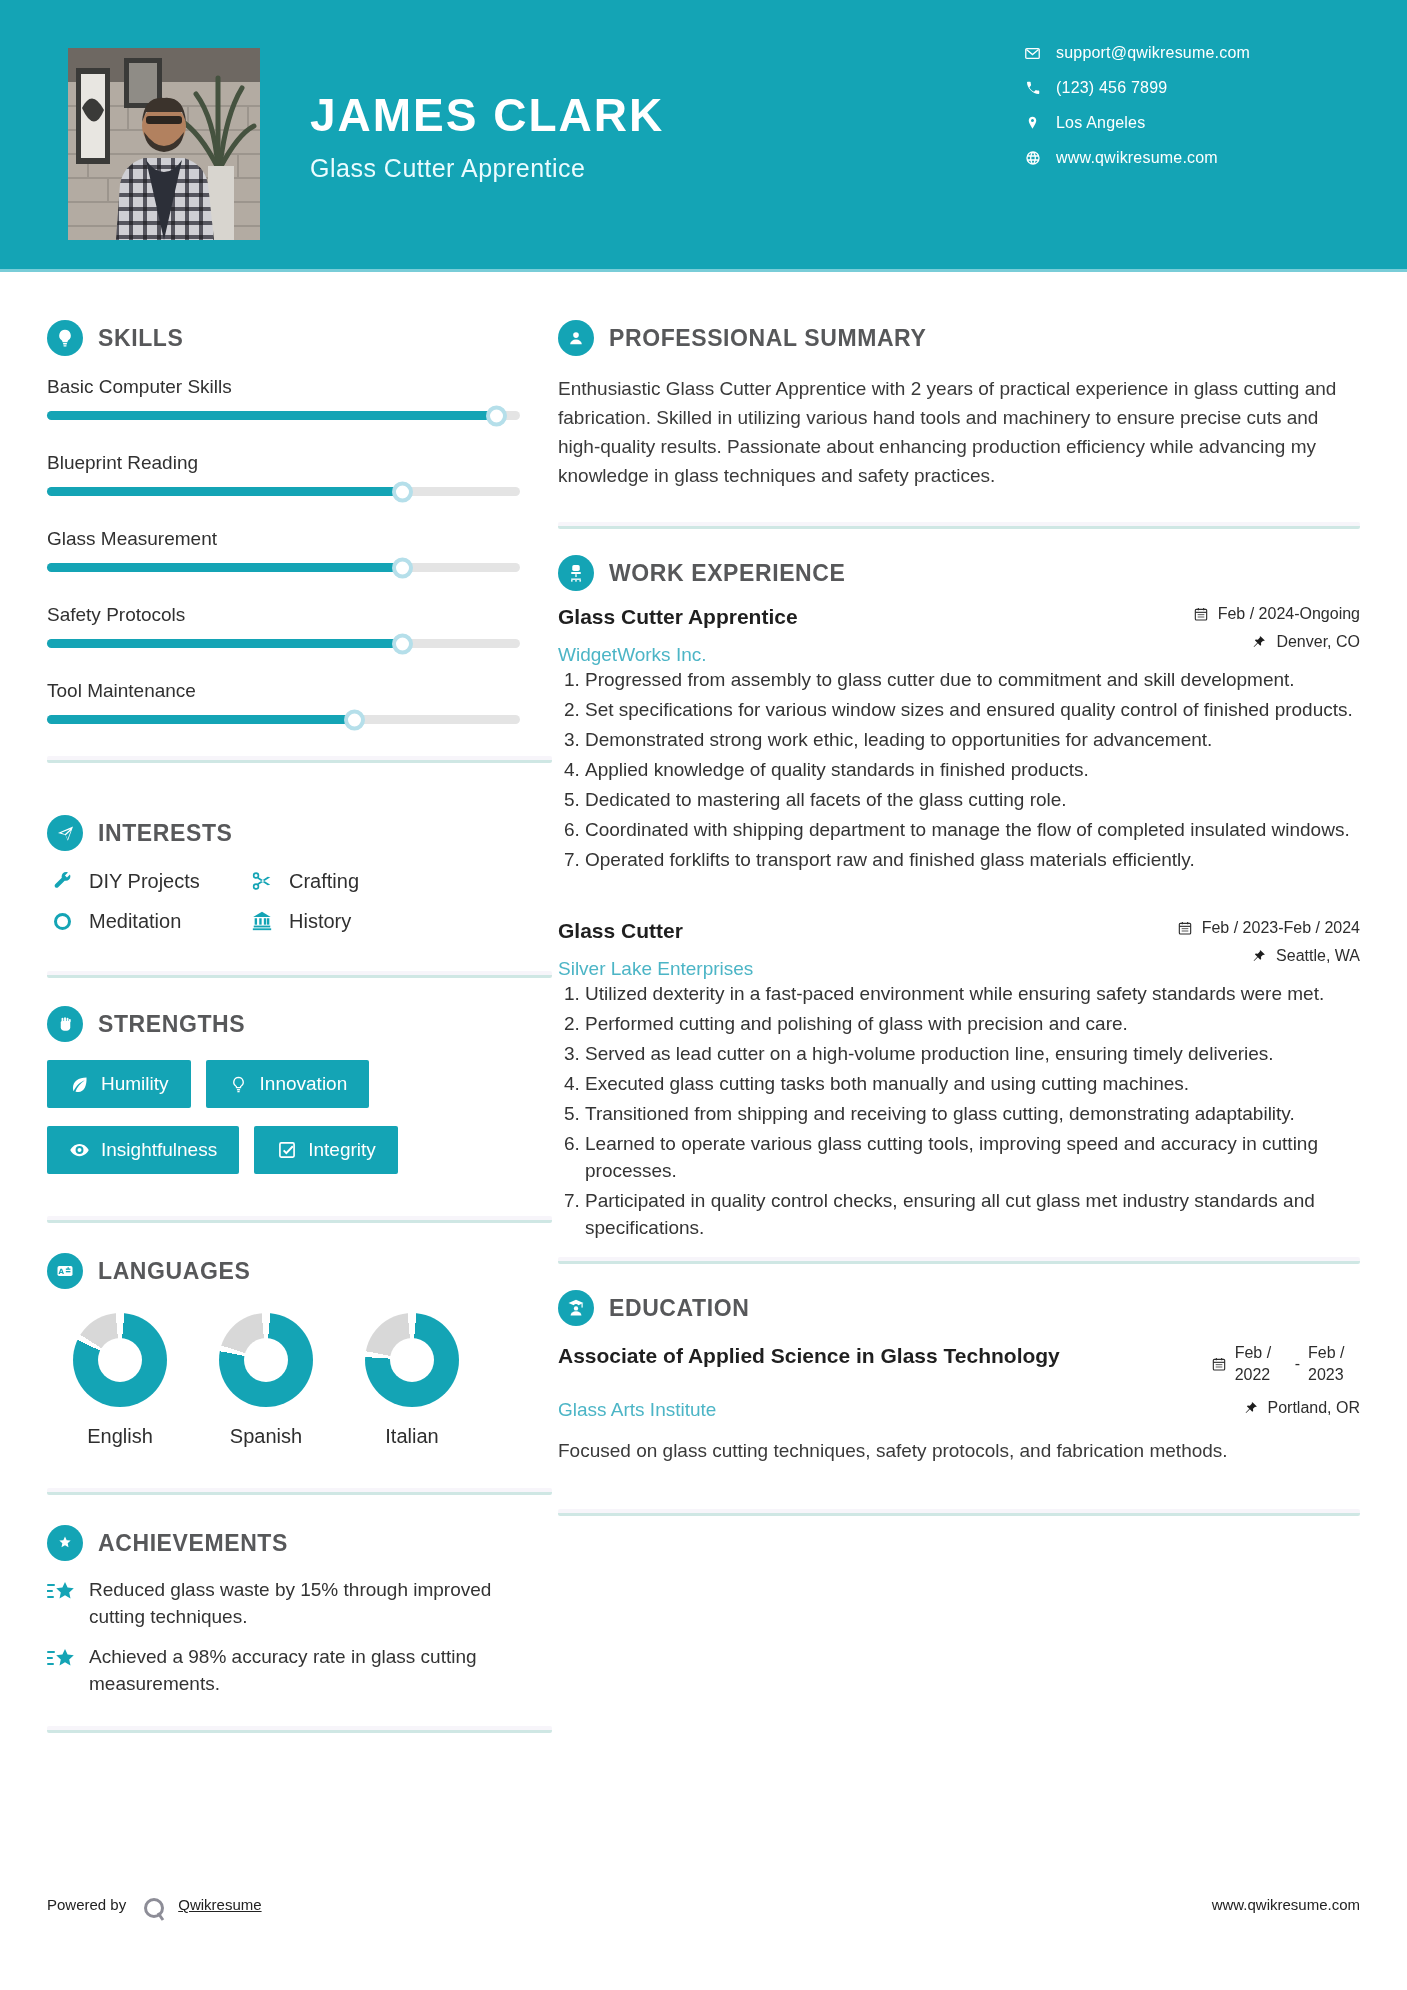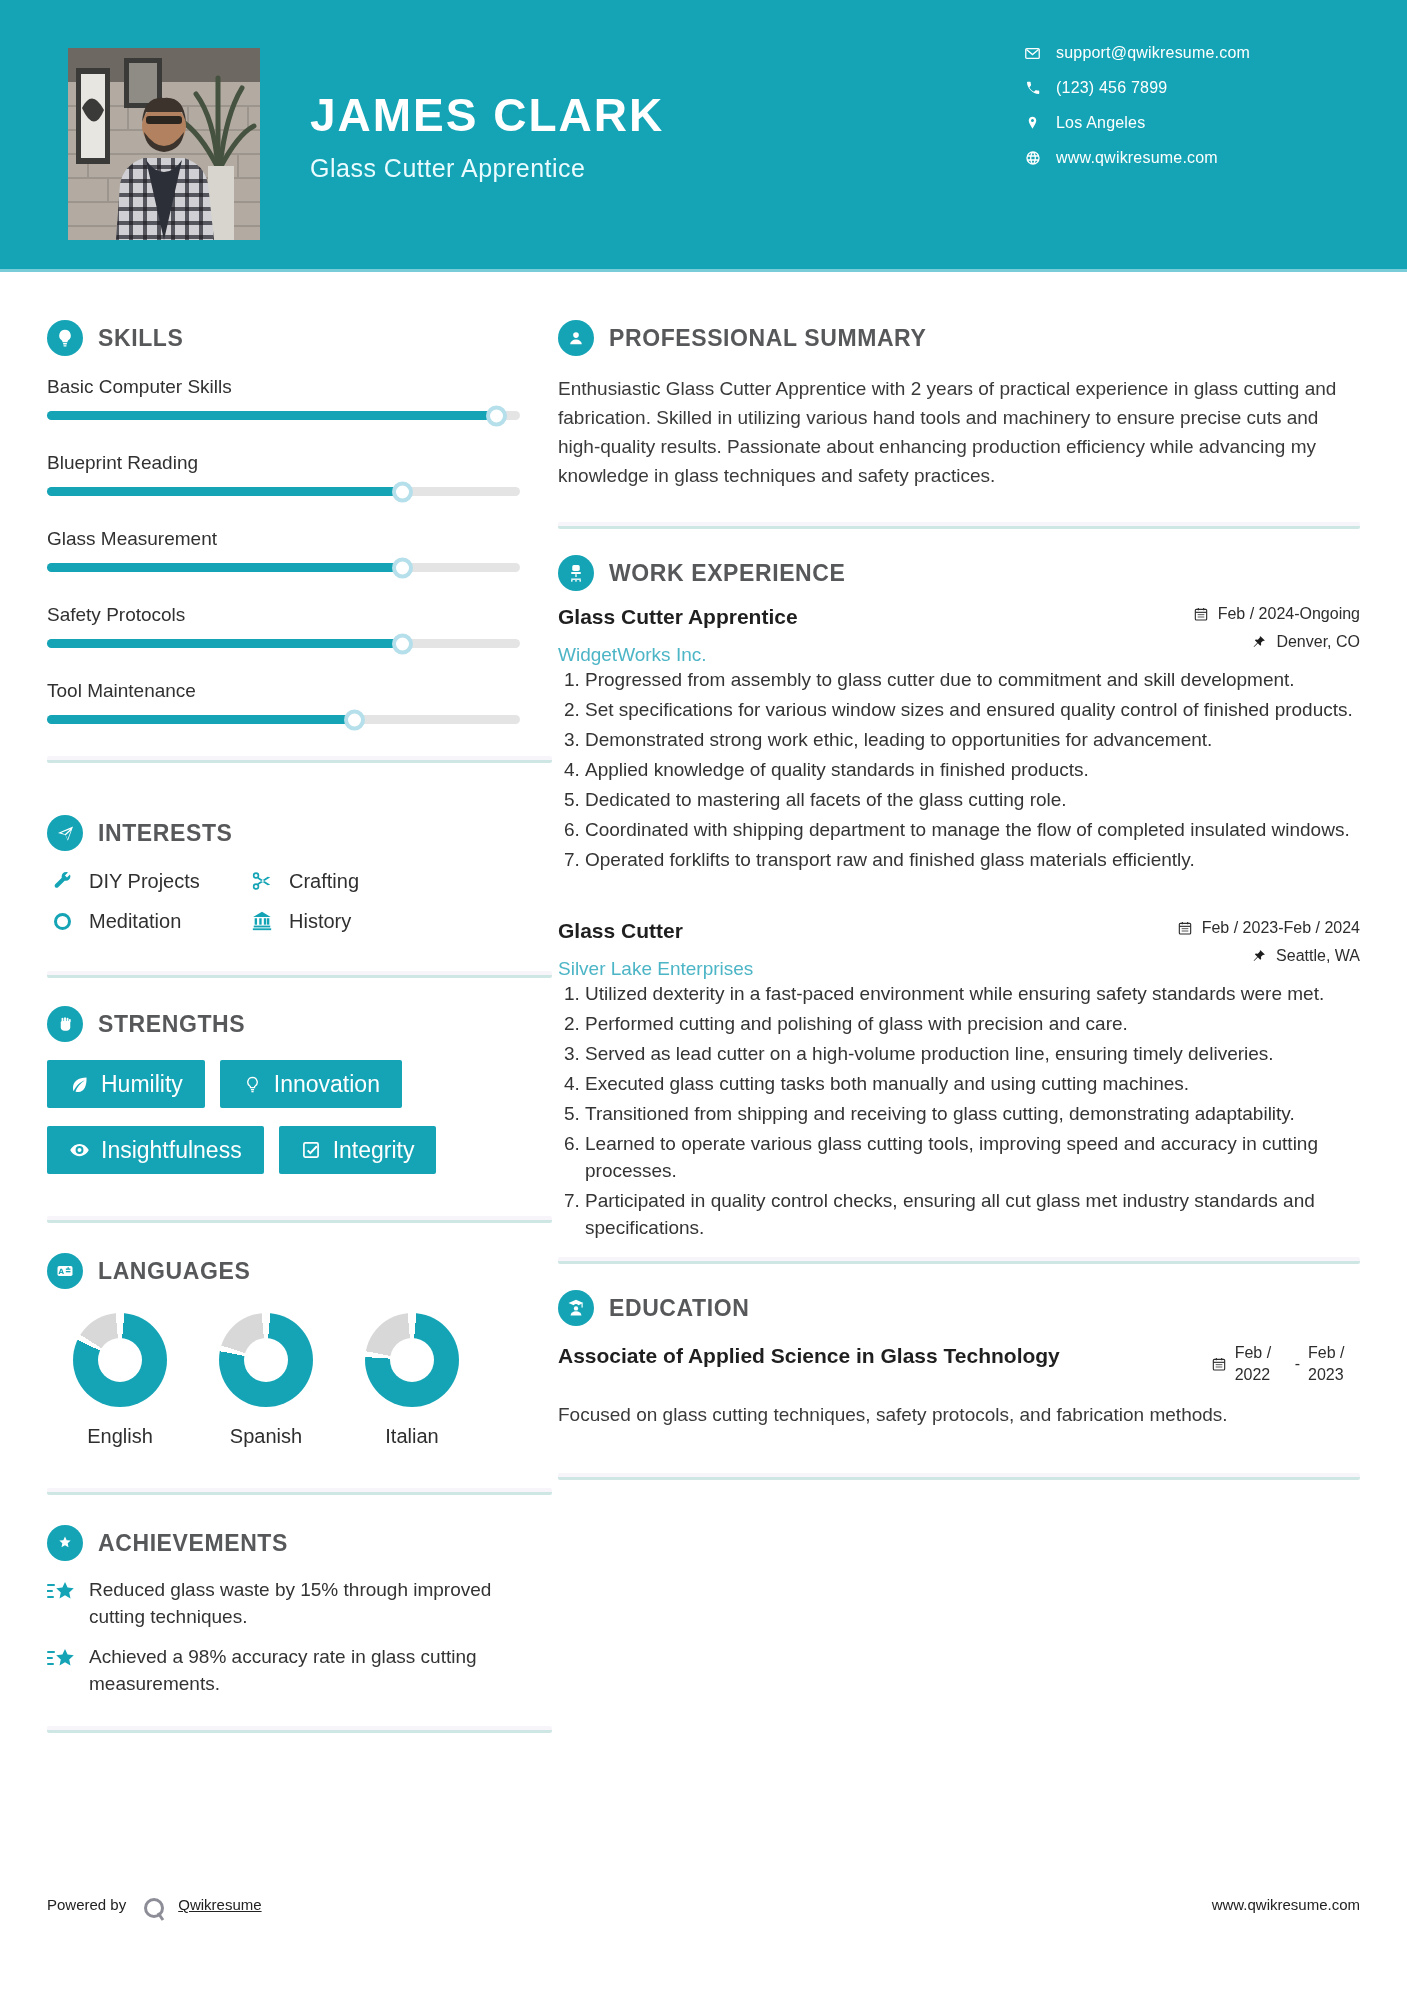--- a/index.html
+++ b/index.html
@@ -40,21 +40,21 @@
 
   
   .interests-grid { margin-top:18px; display:grid; grid-template-columns:200px 1fr; row-gap:16px; }
   .interest { display:flex; align-items:center; }
   .int-icon { width:30px; height:24px; margin-right:12px; display:flex; align-items:center; justify-content:center; color:#14a4b5; }
   .int-label { font-size:20px; color:#303030; }
   .ring { width:17px; height:17px; border:3px solid #14a4b5; border-radius:50%; }
 
   
   .badges { margin-top:18px; display:flex; flex-wrap:wrap; }
-  .badge { display:flex; align-items:center; gap:11px; background:#14a4b5; color:#fff; font-size:23px; height:48px; padding:0 22px; margin:0 15px 18px 0; border-radius:2px; }
+  .badge { display:flex; align-items:center; gap:11px; background:#14a4b5; color:#fff; font-size:19px; height:48px; padding:0 22px; margin:0 15px 18px 0; border-radius:2px; }
   .badge .bicon { width:21px; height:21px; display:flex; align-items:center; justify-content:center; }
 
   
   .donuts { margin-top:24px; display:flex; }
   .donut-wrap { width:146px; display:flex; flex-direction:column; align-items:center;justify-content:center; }
   .donut { position:relative; width:94px; height:94px; border-radius:50%; }
   .donut .hole { position:absolute; left:50%; top:50%; transform:translate(-50%,-50%); width:44px; height:44px; border-radius:50%; background:#fff; }
   .donut-label { margin-top:18px; font-size:20px; color:#2e2e2e; }
 
   
@@ -587,20 +587,31 @@
                   <line x1="16" y1="3" x2="16" y2="6.5"></line>
                   <line x1="7" y1="13" x2="17" y2="13" stroke-width="1.2"></line>
                   <line x1="7" y1="16.5" x2="17" y2="16.5" stroke-width="1.2"></line>
                 </svg>
             </span>
             <span class="date-col">Feb / 2022</span>
             <span>-</span>
             <span class="date-col">Feb / 2023</span>
           </div>
         </div>
+        <div class="edu-meta2">
+          <div class="company" style="margin-top:0;">Glass Arts Institute</div>
+          <div class="meta-row">
+            <span class="micon">
+              <svg width="14" height="14" viewBox="0 0 24 24" fill="#1e1e1e">
+                  <path d="M14.5 2l7.5 7.5-1.8.6-1.2-.3-3.6 3.6.3 3.6-1.5 1.5-4.2-4.2L5 19.2 3.4 20.6 2.8 20l1.4-1.6 4.9-5-4.2-4.2L6.4 7.7l3.6.3 3.6-3.6-.3-1.2z"></path>
+                </svg>
+            </span>
+            <span>Portland, OR</span>
+          </div>
+        </div>
         <p class="edu-desc">Focused on glass cutting techniques, safety protocols, and fabrication methods.</p>
       </div>
 
       <div class="divider r-divider-3"></div>
     </div>
   </div>
 
   <div class="footer">
     <span class="powered">Powered by</span>
     <span class="qlogo">

